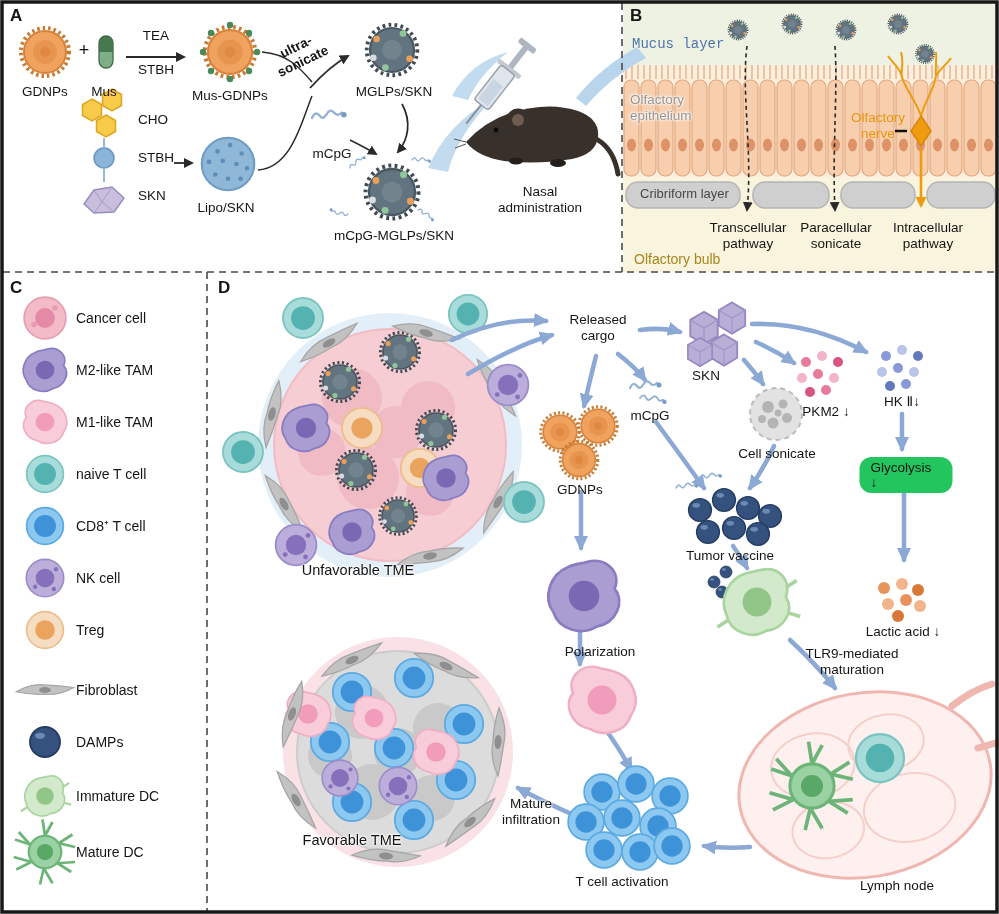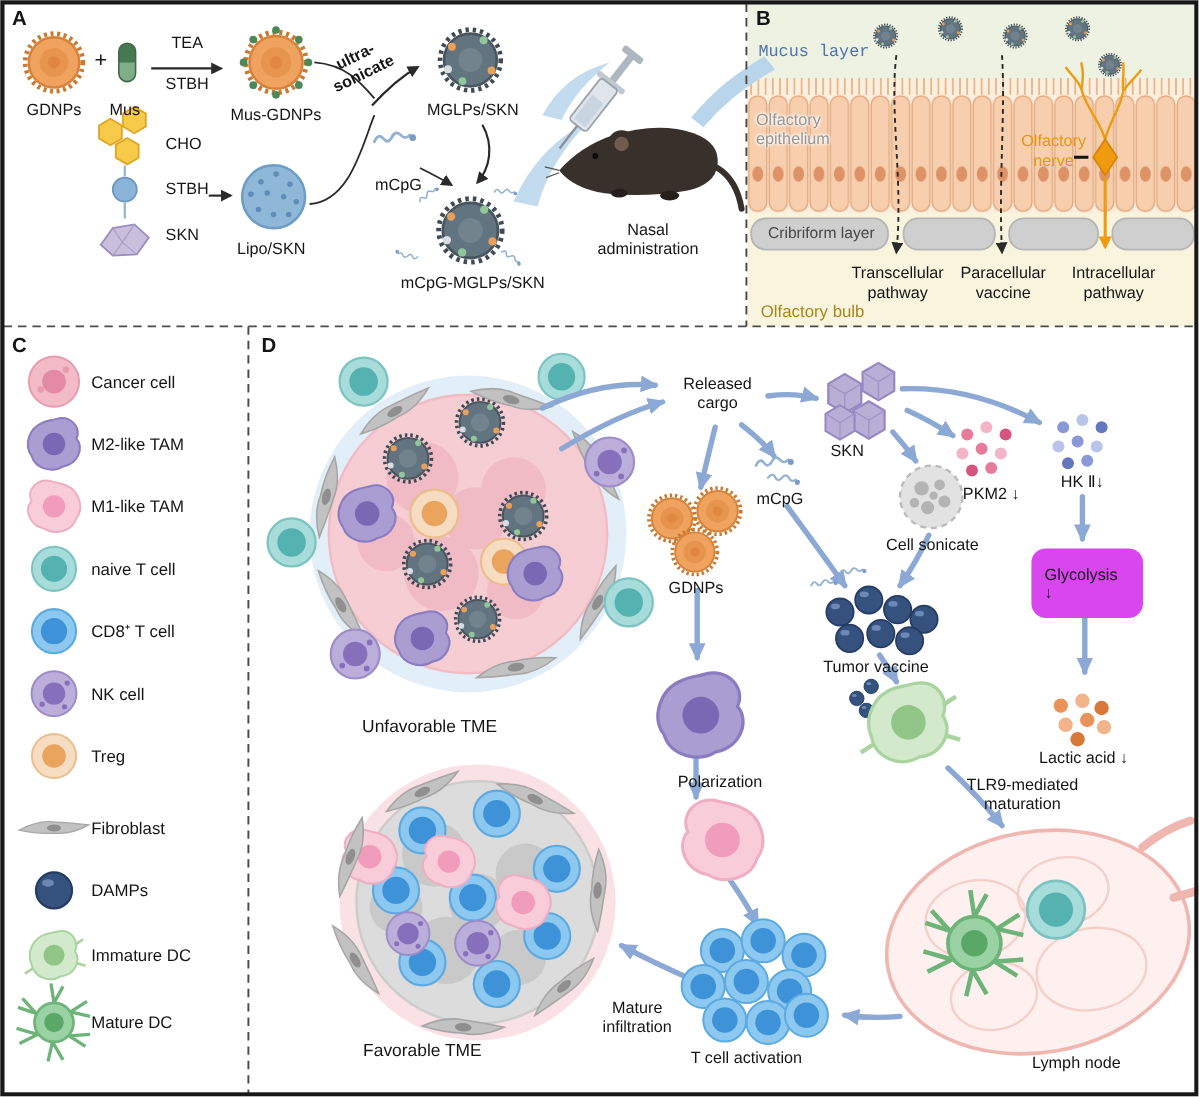--- a/index.html
+++ b/index.html
@@ -11,22 +11,22 @@
   .pl{font-weight:700;font-size:17px;}
   .rot{transform:rotate(-26deg);transform-origin:left top;font-weight:700;text-align:center;}
   .plus{font-size:18px;}
   .mucus{color:#4f74ad;font-size:14px;font-family:Liberation Mono, monospace;}
   .epi{color:#969696;text-shadow:0 0 3px #fff,0 0 3px #fff,0 0 3px #fff;}
   .nerve{color:#e8960a;}
   .crib{color:#474747;font-size:13px;}
   .bulb{color:#a8861e;font-size:14px;}
   .leg{font-size:14px;}
   .big{font-size:14.5px;}
-  .shadow{text-shadow:0 0 3px #fff,0 0 3px #fff,0 0 3px #fff;margin-top:36px;}
-  .box{position:absolute;background:#d946ef;border-radius:12px;padding:14px 11px;
+  .shadow{text-shadow:0 0 3px #fff,0 0 3px #fff,0 0 3px #fff;}
+  .box{position:absolute;background:#22c55e;border-radius:12px;padding:3px 11px;
        font-size:13.5px;transform:translateX(-50%);color:#151515;}
 </style>
 </head>
 <body>
 
 <div class="fig">
 
 <svg class="art" width="999" height="914" viewBox="0 0 999 914">
 <defs>
   <marker id="mB" markerUnits="userSpaceOnUse" markerWidth="16" markerHeight="14" refX="12" refY="7" orient="auto">
@@ -516,21 +516,21 @@
   <div class="lbl pl" style="left:630px;top:6px">B</div>
   <div class="lbl mucus" style="left:632px;top:36px">Mucus layer</div>
   <div class="lbl epi" style="left:630px;top:92px">Olfactory
 epithelium</div>
   <div class="lbl c nerve" style="left:878px;top:110px">Olfactory
 nerve</div>
   <div class="lbl crib" style="left:640px;top:186px">Cribriform layer</div>
   <div class="lbl c" style="left:748px;top:220px">Transcellular
 pathway</div>
   <div class="lbl c" style="left:836px;top:220px">Paracellular
-vaccine</div>
+sonicate</div>
   <div class="lbl c" style="left:928px;top:220px">Intracellular
 pathway</div>
   <div class="lbl bulb" style="left:634px;top:251px">Olfactory bulb</div>
 
   <div class="lbl pl" style="left:10px;top:278px">C</div>
   <div class="lbl leg" style="left:76px;top:310px">Cancer cell</div>
   <div class="lbl leg" style="left:76px;top:362px">M2-like TAM</div>
   <div class="lbl leg" style="left:76px;top:414px">M1-like TAM</div>
   <div class="lbl leg" style="left:76px;top:466px">naive T cell</div>
   <div class="lbl leg" style="left:76px;top:518px">CD8⁺ T cell</div>

